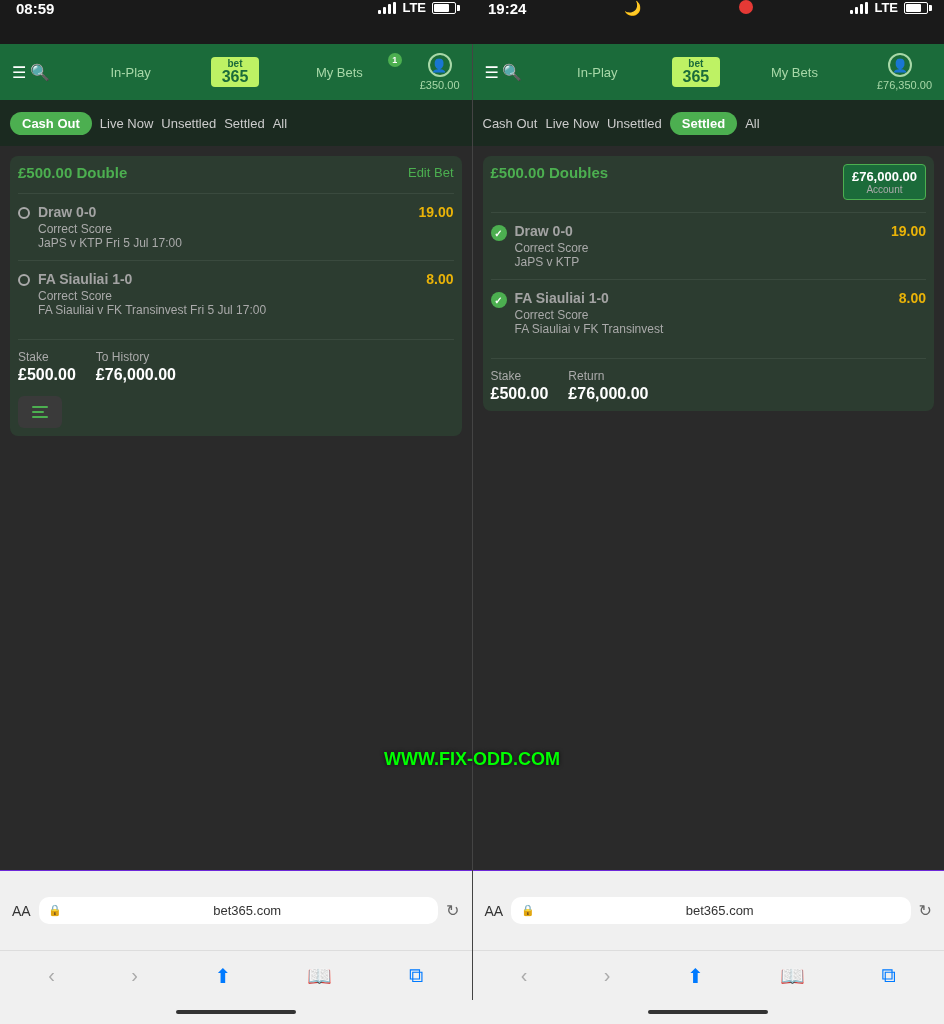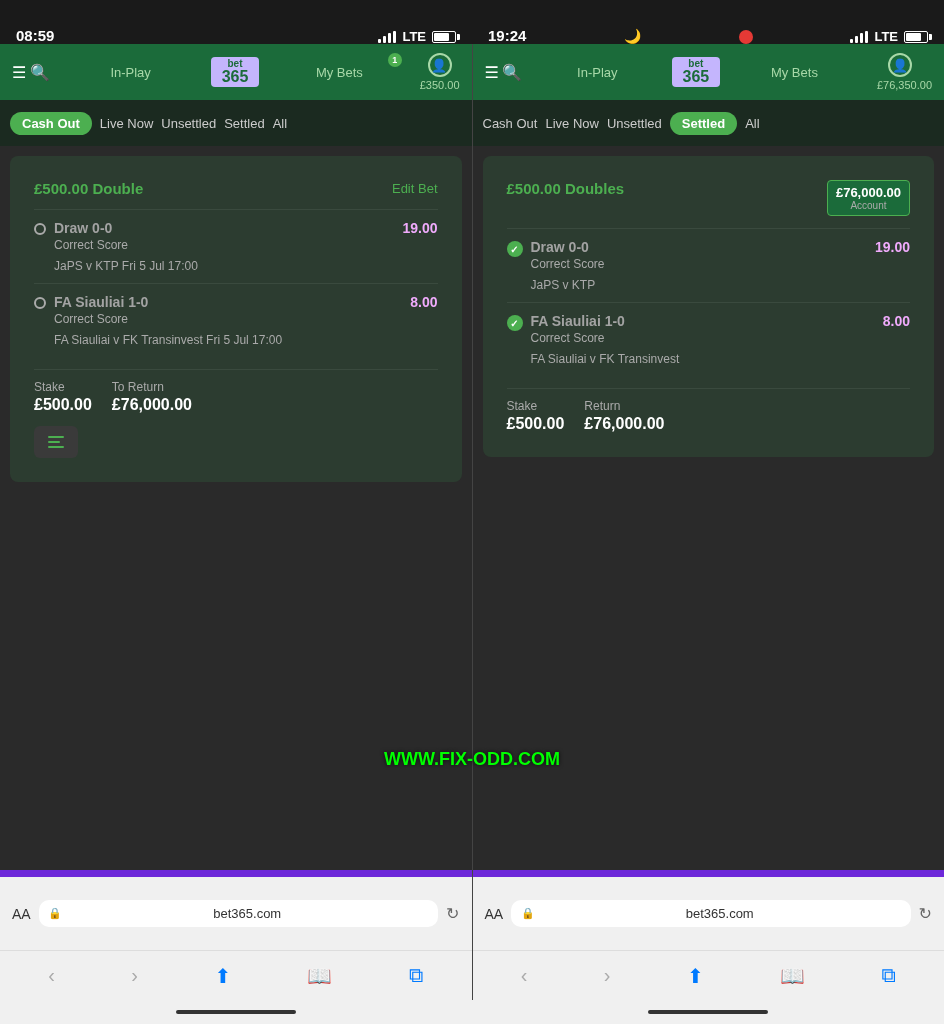--- a/index.html
+++ b/index.html
@@ -15,21 +15,21 @@
 
     
     .status-bars {
       display: flex;
       height: 44px;
       background: #1a1a1a;
     }
     .status-bar {
       flex: 1;
       display: flex;
-      align-items: flex-end;
+      align-items: flex-start;
       justify-content: space-between;
       padding: 0 16px;
       font-size: 15px;
       font-weight: 600;
       color: #fff;
     }
     .status-bar-right {
       display: flex;
       align-items: center;
       gap: 6px;
@@ -115,21 +115,21 @@
     .nav-in-play {
       color: #a8d8a8;
       font-size: 13px;
       flex: 1;
       text-align: center;
     }
     .nav-logo {
       display: flex;
       flex-direction: column;
       align-items: center;
-      background: #c4b5fd;
+      background: #bef264;
       border-radius: 4px;
       padding: 2px 6px;
       min-width: 48px;
     }
     .nav-logo-bet {
       font-size: 10px;
       font-weight: 700;
       color: #1b6b3a;
       line-height: 1;
     }
@@ -206,21 +206,21 @@
     .main-content {
       flex: 1;
       padding: 10px;
       overflow: hidden;
     }
 
     
     .bet-card {
       background: #2c3c30;
       border-radius: 8px;
-      padding: 24px;
+      padding: 8px;
       position: relative;
     }
     .bet-card-header {
       display: flex;
       justify-content: space-between;
       align-items: center;
       margin-bottom: 12px;
     }
     .bet-title {
       color: #4caf50;
@@ -277,24 +277,23 @@
       font-weight: 600;
     }
     .selection-market {
       color: #aaa;
       font-size: 12px;
       margin-top: 2px;
     }
     .selection-fixture {
       color: #aaa;
       font-size: 12px;
-      margin-top: 7px;
     }
     .selection-odds {
-      color: #f0abfc;
+      color: #eab308;
       font-size: 14px;
       font-weight: 600;
     }
 
     
     .stake-return {
       display: flex;
       gap: 20px;
       margin-top: 12px;
       padding-top: 10px;
@@ -407,21 +406,21 @@
       display: flex;
       height: 80px;
       background: #f0f0f0;
     }
     .browser-bar {
       flex: 1;
       display: flex;
       align-items: center;
       padding: 10px 12px;
       gap: 8px;
-      border-top: 7px solid #6d28d9;
+      border-top: 1px solid #6d28d9;
     }
     .browser-aa {
       font-size: 14px;
       color: #333;
       font-weight: 500;
     }
     .browser-url-container {
       flex: 1;
       background: #fff;
       border-radius: 10px;
@@ -593,21 +592,21 @@
           </div>
           <span class="selection-odds">8.00</span>
         </div>
 
         <div class="stake-return">
           <div class="stake-item">
             <div class="stake-label">Stake</div>
             <div class="stake-value">£500.00</div>
           </div>
           <div class="stake-item">
-            <div class="stake-label">To Return</div>
+            <div class="stake-label">To History</div>
             <div class="stake-value">£76,000.00</div>
           </div>
         </div>
 
         <div class="cashout-row">
           <button class="cashout-settings">
             <div class="settings-lines">
               <div class="settings-line"></div>
               <div class="settings-line"></div>
               <div class="settings-line"></div>

